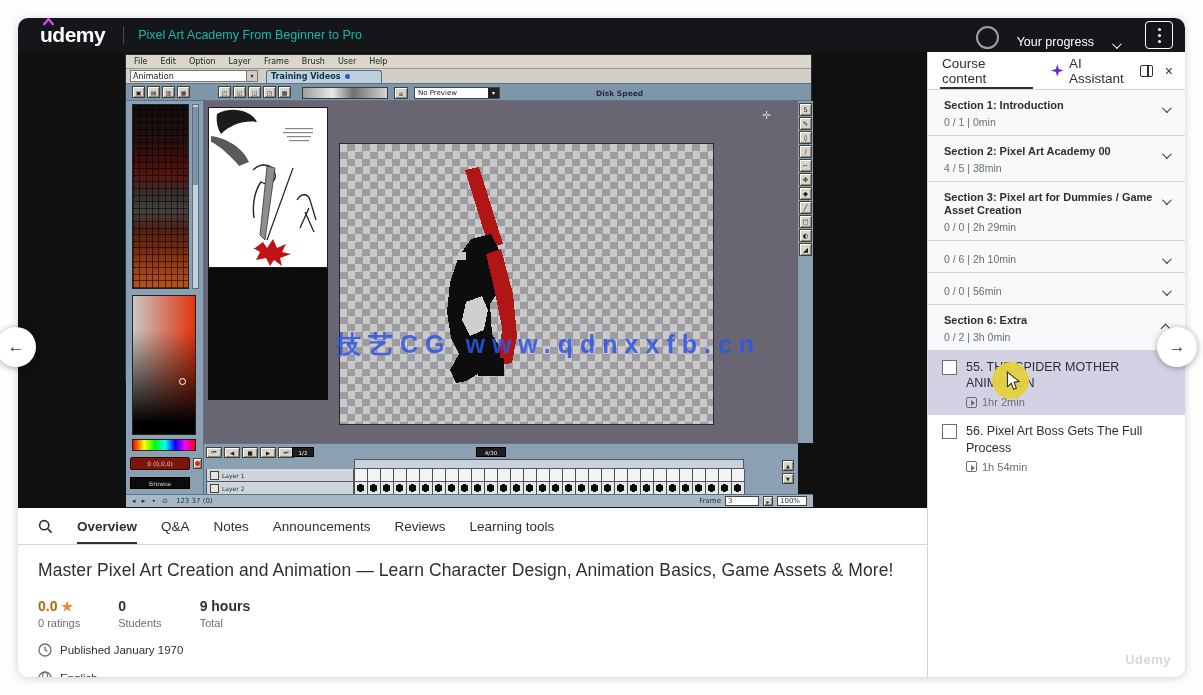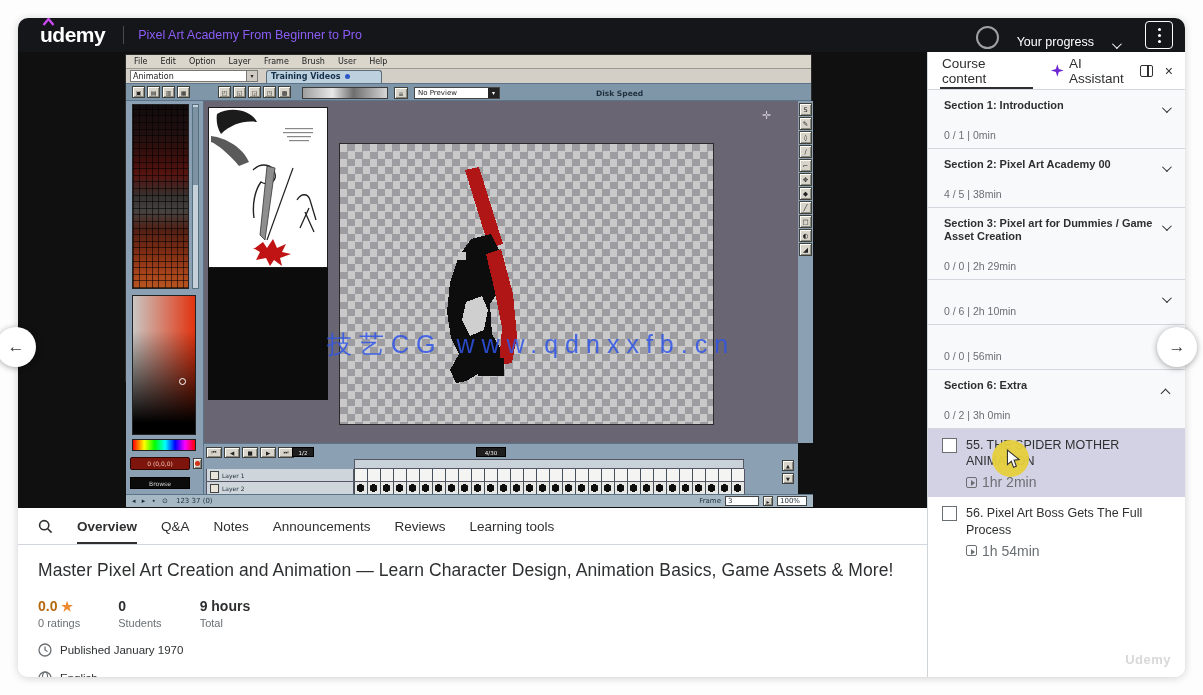--- a/index.html
+++ b/index.html
@@ -9,21 +9,21 @@
   
   .frame { position:absolute; left:18px; top:18px; width:1167px; height:659px;
            border-radius:10px; overflow:hidden; background:#fff; box-shadow:0 1px 8px rgba(0,0,0,.18); }
 
   
   .topbar { position:absolute; left:0; top:0; width:100%; height:34px; background:#15161a;
             display:flex; align-items:center; padding:0 12px; color:#fff; z-index:5; }
   .logo { position:relative; font-weight:bold; font-size:21px; letter-spacing:-0.5px; color:#fff; margin-left:10px; }
   .logo svg { position:absolute; left:2px; top:-6px; }
   .tb-divider { width:1px; height:18px; background:#4a4a4a; margin:0 14px 0 18px; }
-  .course-title { font-size:12.5px; color:#8b5cf6; }
+  .course-title { font-size:12.5px; color:#14b8a6; }
   .tb-right { margin-left:auto; display:flex; align-items:flex-end; gap:18px; }
   .progress-circle { width:23px; height:23px; border-radius:50%; border:2px solid #9fa0a6; }
   .tb-progress { font-size:12.5px; color:#fff; }
   .chevron { display:inline-block; width:7px; height:7px; border-right:1.6px solid currentColor; border-bottom:1.6px solid currentColor; transform:rotate(45deg) translateY(-2px); }
   .kebab-btn { width:28px; height:28px; border:1px solid #fff; border-radius:4px; background:transparent; display:flex; flex-direction:column; align-items:center; justify-content:center; gap:3px; cursor:pointer; margin-left:8px; }
   .kebab-btn i { width:3px; height:3px; border-radius:50%; background:#fff; }
 
   
   .video { position:absolute; left:0; top:34px; width:909px; height:456px; background:#101011; }
 
@@ -99,47 +99,47 @@
 
   
   .statusbar { position:absolute; left:0; top:439px; width:687px; height:13px; background:#a7b8c5; border-top:1px solid #5c7489; display:flex; align-items:center; font-size:7px; color:#1e2e3a; padding:0 6px; }
   .statusbar .glyphs { letter-spacing:2px; margin-right:6px; }
   .sb-right { margin-left:auto; display:flex; align-items:center; gap:4px; }
   .frame-input, .zoom-box { background:#fff; border:1px solid #444; height:10px; font-size:7px; line-height:9px; padding:0 2px; }
   .frame-input { width:34px; } .zoom-box { width:30px; }
   .sb-btn { width:10px; height:10px; }
 
   
-  .center-watermark { position:absolute; left:309px; top:276px; z-index:8; font-size:25px; font-weight:normal;
+  .center-watermark { position:absolute; left:318px; top:276px; z-index:8; font-size:25px; font-weight:bold;
     color:rgba(47,85,232,.85); letter-spacing:7px; white-space:nowrap; }
   .ai-watermark { position:absolute; left:28px; top:42px; width:154px; height:62px; z-index:40;
     border:3px solid rgba(255,255,255,.5); border-radius:10px; display:flex; align-items:center; justify-content:center;
     font-size:33px; color:rgba(255,255,255,.6); letter-spacing:2px; }
   .udemy-faint { position:absolute; right:14px; bottom:10px; color:#d8d8d8; font-weight:bold; font-size:13px; letter-spacing:.5px; }
 
   
   .sidebar { position:absolute; right:0; top:34px; width:258px; bottom:0; background:#fff; border-left:1px solid #cfd4d9; }
   .sb-head { height:38px; display:flex; align-items:stretch; padding:0 12px; border-bottom:1px solid #d1d7dc; }
   .sb-tab { display:flex; align-items:center; font-size:13.5px; color:#2d2f31; gap:5px; padding:0 2px; cursor:pointer; }
   .sb-tab.active { font-weight:normal; box-shadow:inset 0 -2px 0 #2d2f31; }
   .sb-tab + .sb-tab { margin-left:16px; }
   .sb-head-icons { margin-left:auto; display:flex; align-items:center; gap:12px; }
   .dock-icon { width:13px; height:12px; border:1.6px solid #2d2f31; border-radius:2px; position:relative; }
   .dock-icon::after { content:""; position:absolute; right:3px; top:0; bottom:0; width:1.6px; background:#2d2f31; }
   .close-x { font-size:14px; color:#2d2f31; line-height:1; cursor:pointer; }
   .section { background:#f7f9fa; border-bottom:1px solid #d1d7dc; padding:9px 30px 7px 16px; position:relative; cursor:pointer; }
   .section h4 { font-size:11px; line-height:1.25; color:#2d2f31; }
-  .section .meta { font-size:10.5px; color:#6a6f73; margin-top:16px; }
+  .section .meta { font-size:10.5px; color:#6a6f73; margin-top:3px; }
   .section .chevron { position:absolute; right:16px; top:16px; color:#2d2f31; }
   .section .chevron.up { transform:rotate(-135deg); top:20px; }
   .lecture { background:#fff; padding:8px 10px 7px 14px; display:flex; gap:9px; position:relative; cursor:pointer; }
   .lecture.selected { background:#d3d2e4; }
   .lec-check { width:15px; height:15px; border:1.5px solid #6a6f73; background:#fff; margin-top:1px; flex:none; }
   .lec-title { font-size:12.5px; color:#2d2f31; line-height:1.3; }
-  .lec-dur { display:flex; align-items:center; gap:5px; margin-top:5px; font-size:14px; color:#6a6f73; }
+  .lec-dur { display:flex; align-items:center; gap:5px; margin-top:5px; font-size:11px; color:#6a6f73; }
   .play-sq { width:11px; height:11px; border:1.2px solid #6a6f73; border-radius:2px; position:relative; }
   .play-sq::after { content:""; position:absolute; left:3.5px; top:2.5px; border-left:4px solid #6a6f73; border-top:3px solid transparent; border-bottom:3px solid transparent; }
   .cursor-spot { position:absolute; left:64px; top:11px; width:37px; height:37px; border-radius:50%; background:rgba(230,208,60,.95); z-index:2; }
   .cursor-spot svg { position:absolute; left:13px; top:9px; }
 
   
   .dash { position:absolute; left:0; top:490px; width:909px; bottom:0; background:#fff; }
   .dash-tabs { height:37px; display:flex; align-items:stretch; gap:24px; padding-left:20px; border-bottom:1px solid #d1d7dc; }
   .dash-tabs .tab { display:flex; align-items:center; font-size:13.5px; color:#2d2f31; cursor:pointer; }
   .dash-tabs .tab.active { font-weight:bold; box-shadow:inset 0 -2px 0 #2d2f31; }

